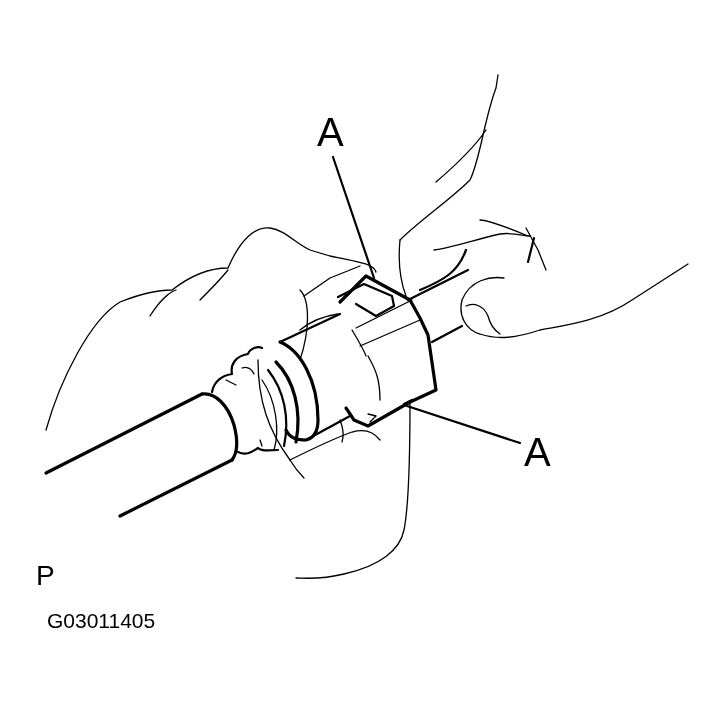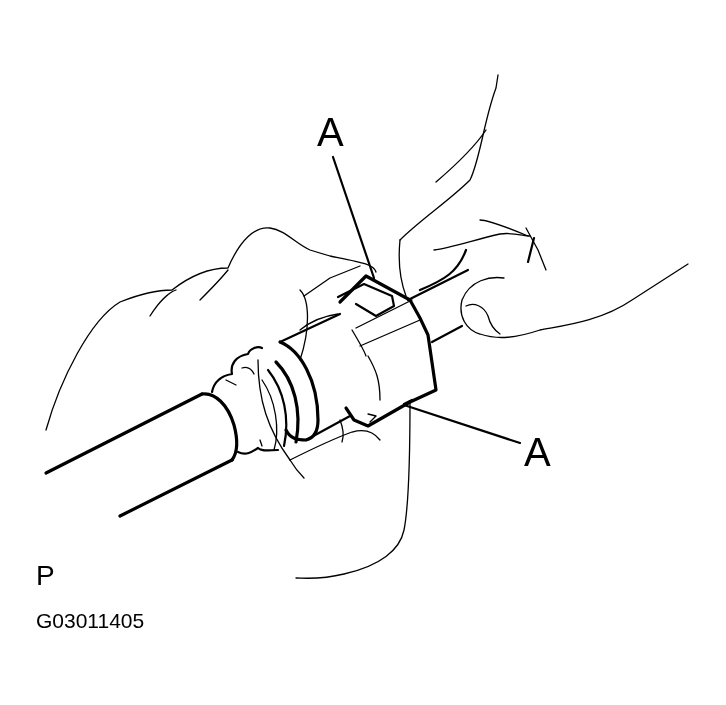--- a/index.html
+++ b/index.html
@@ -91,13 +91,13 @@
   <g>
     <path class="med" d="M333,157 L374,278"></path>
     <path class="med" d="M404,405 L520,443"></path>
   </g>
 </svg>
 </div>
 
 <div class="lbl callout" style="left:317px;top:112px;">A</div>
 <div class="lbl callout" style="left:524px;top:432px;">A</div>
 <div class="lbl view" style="left:36px;top:562px;">P</div>
-<div class="lbl code" style="left:36px;top:610px;">G03011405</div>
+<div class="lbl code" style="left:47px;top:610px;">G03011405</div>
 
 </body></html>

